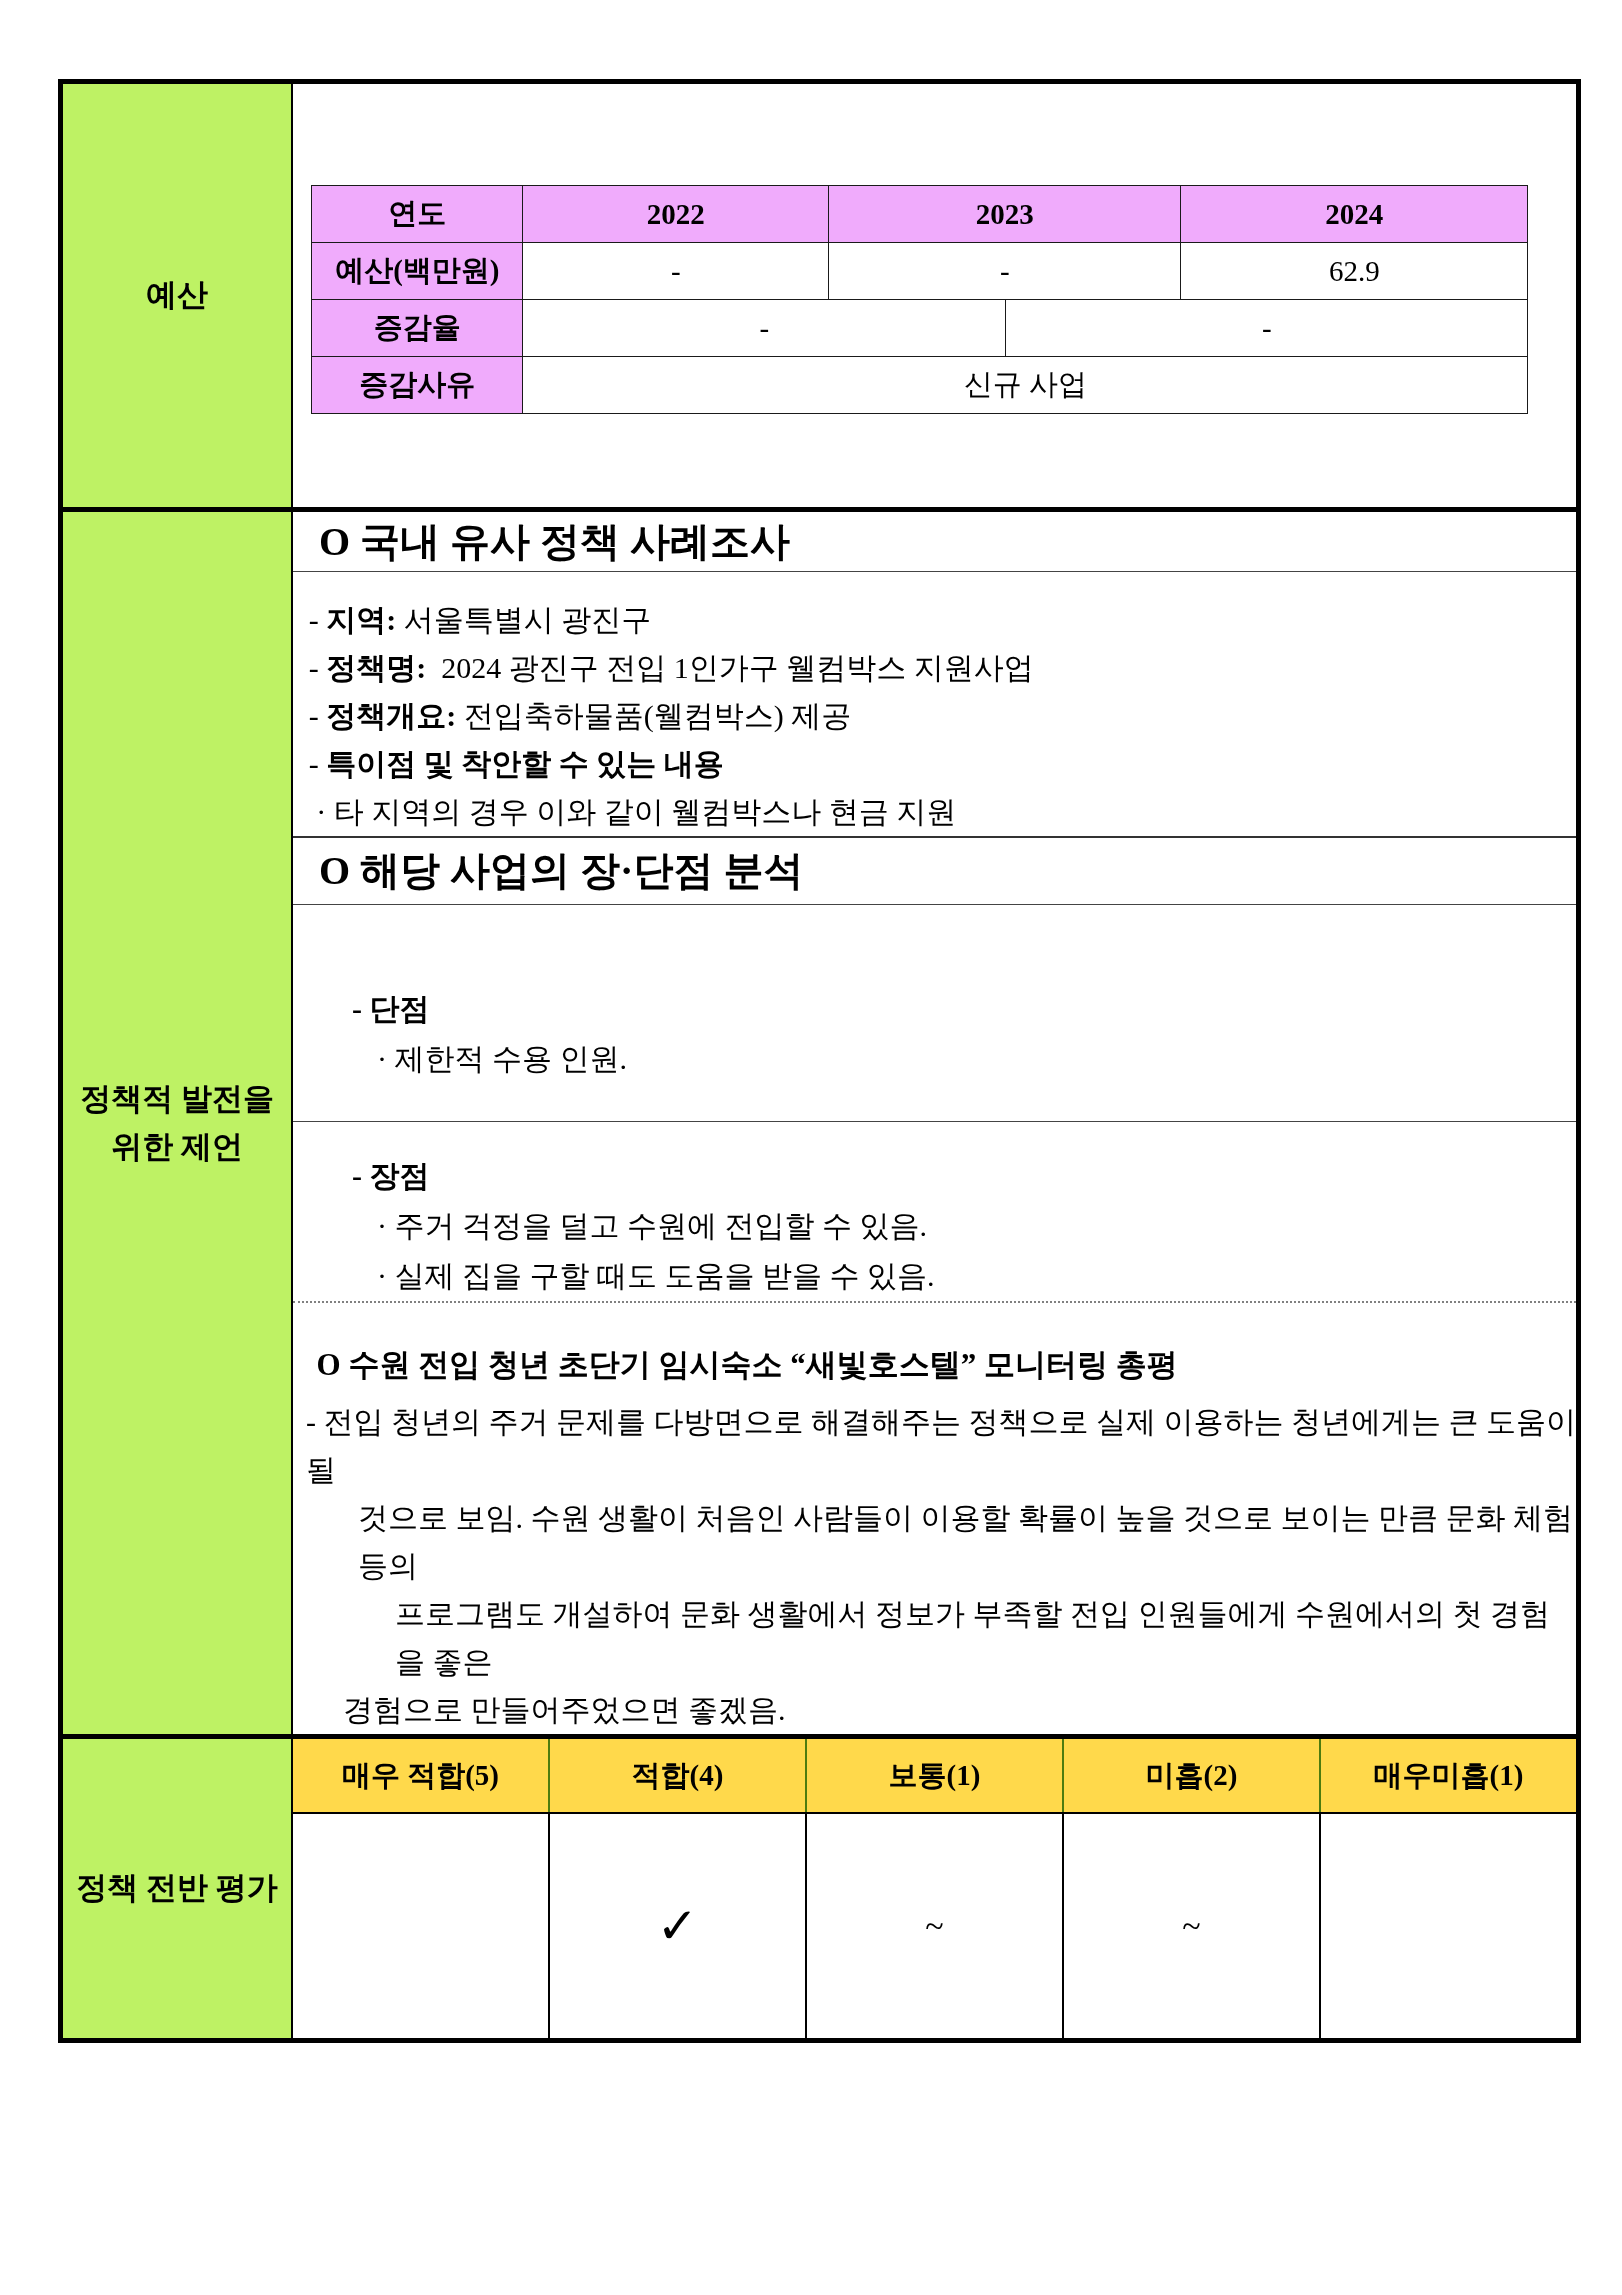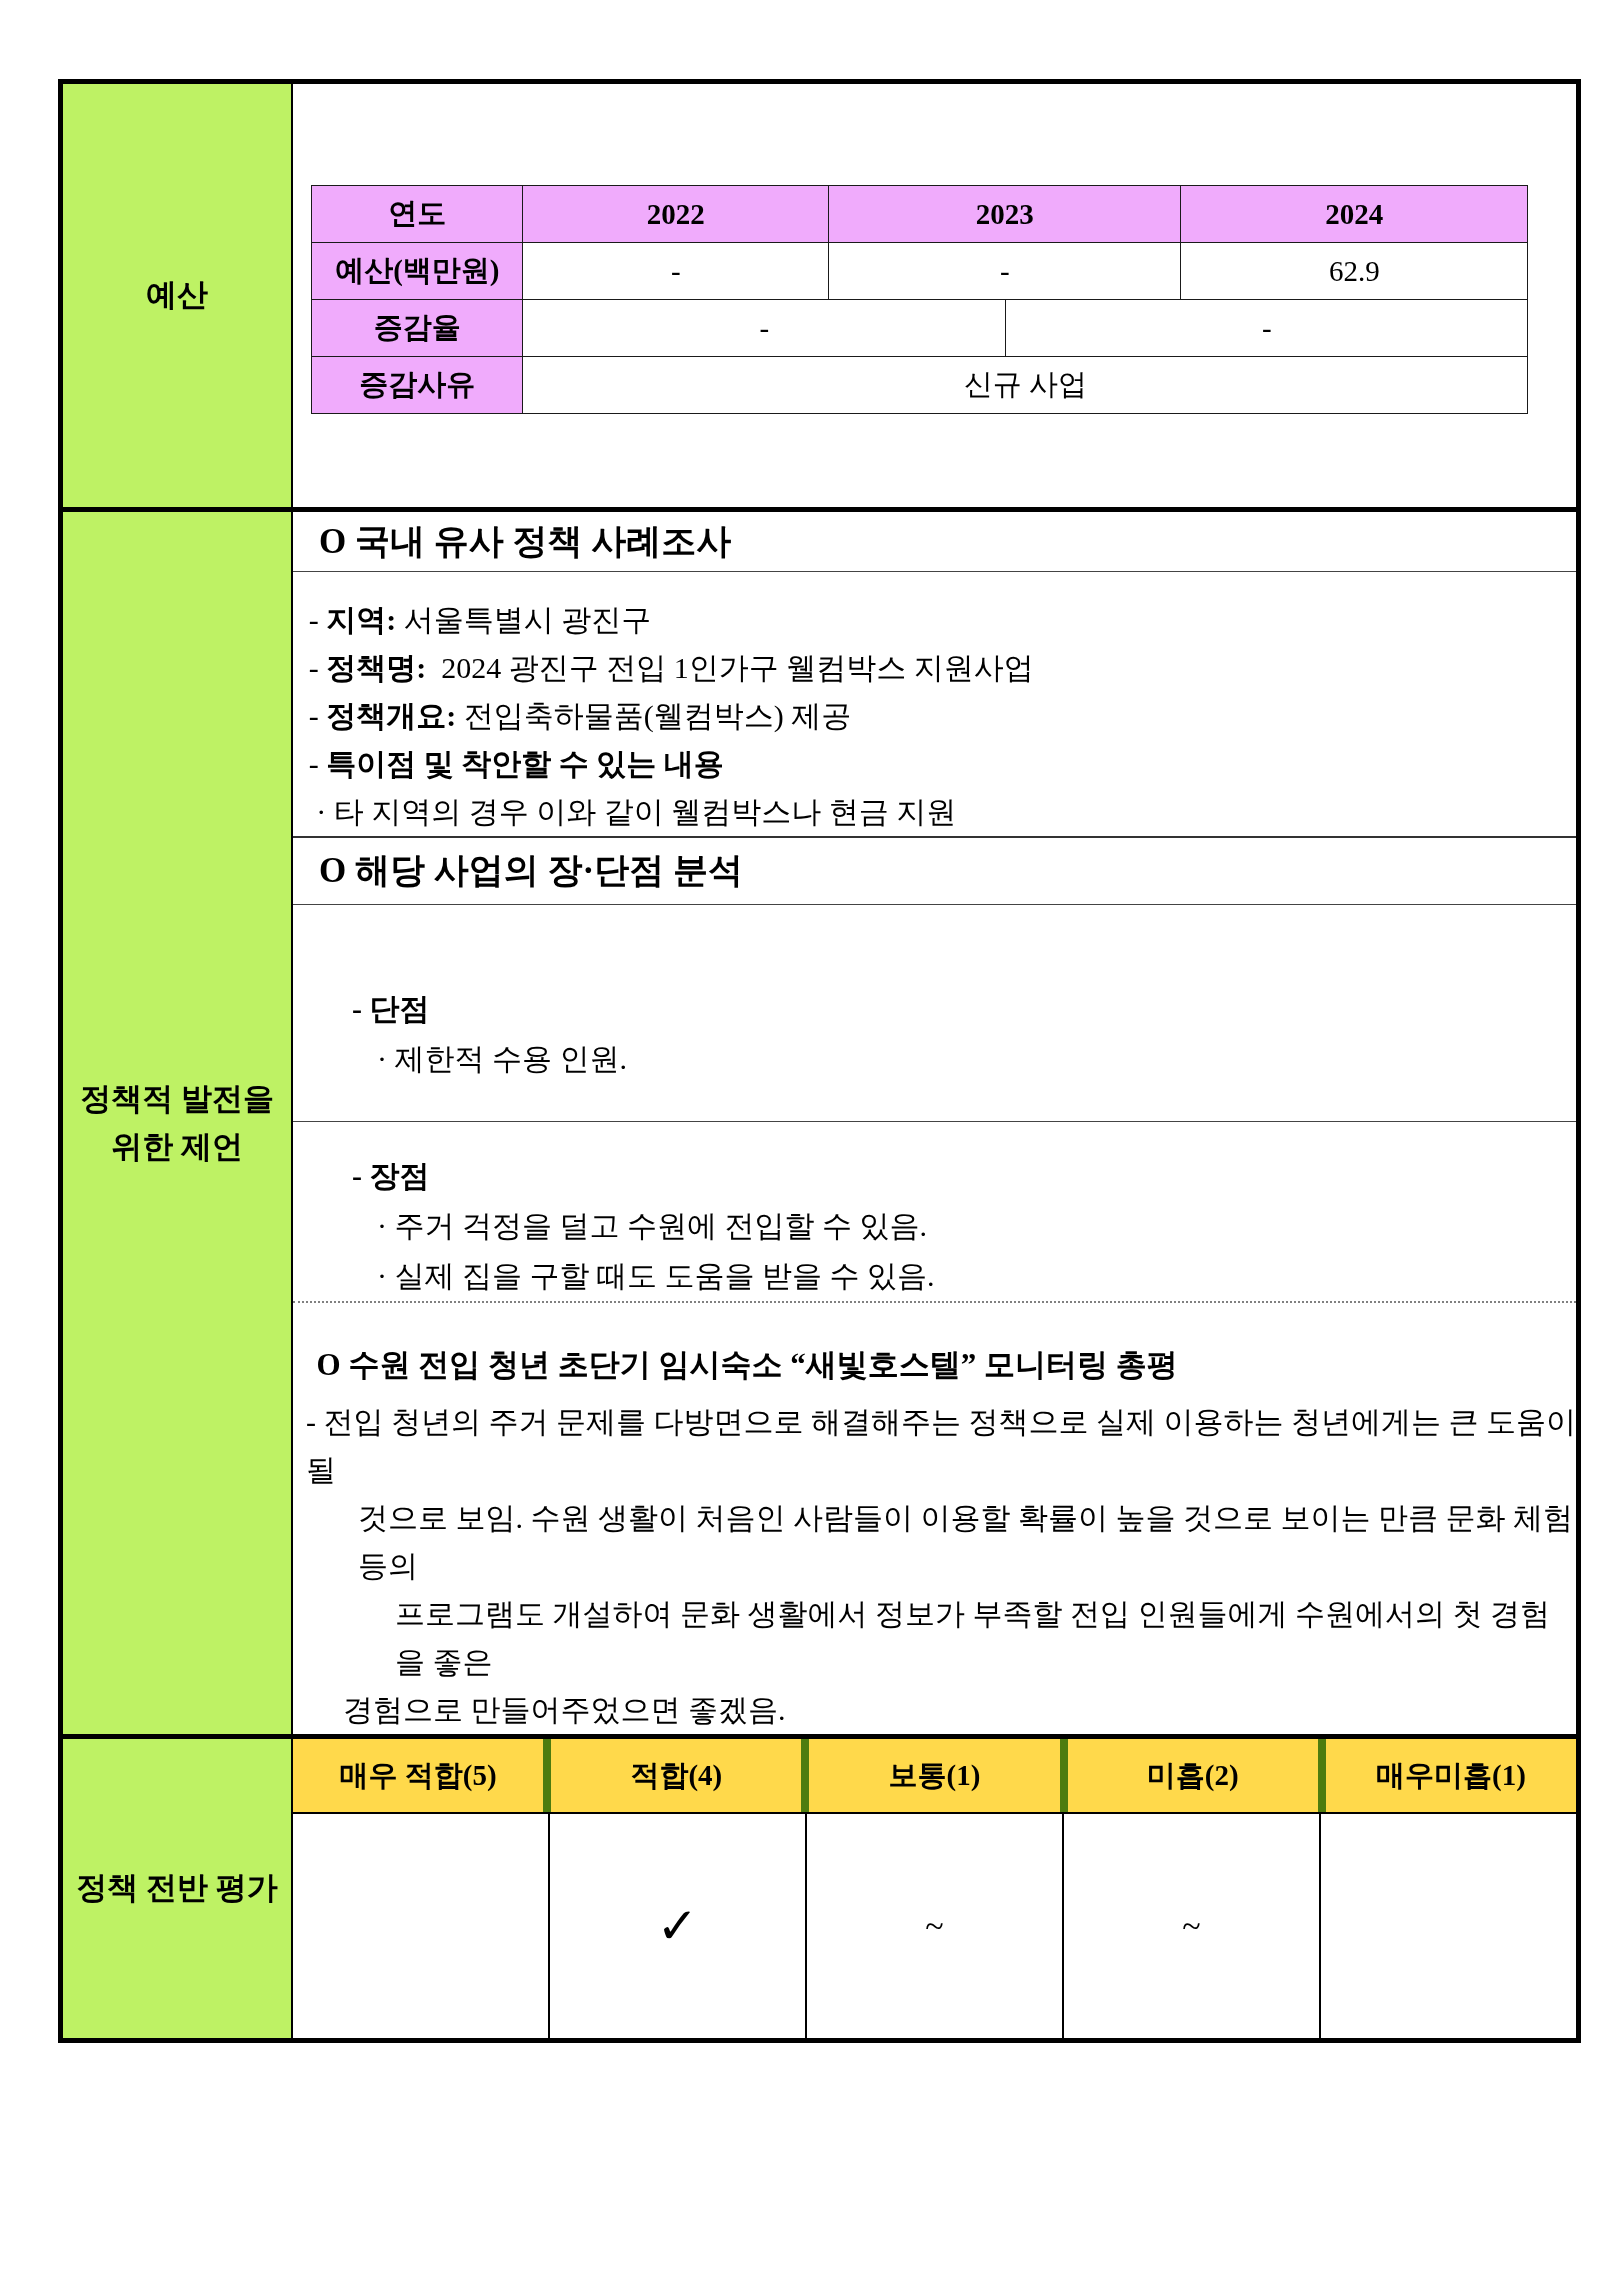--- a/index.html
+++ b/index.html
@@ -33,21 +33,21 @@
     text-align:center;vertical-align:middle;padding:0;
   }
   td.green{background:#f0abfc;font-weight:bold;}
 
   
   .s2{height:1227px;}
   .s2-content{display:flex;flex-direction:column;}
   .blk{box-sizing:border-box;font-size:30px;}
   .blk-hdr{
     display:flex;align-items:center;padding-left:26px;
-    font-weight:bold;font-size:35px;
+    font-weight:bold;font-size:40px;
   }
   .blkA{height:78px;border-bottom:1.3px solid #444;}
   .blkB{height:291px;border-bottom:2px solid #333;padding:23.6px 0 0 15.7px;}
   .blkB .line{line-height:48px;white-space:pre-wrap;}
   .blkB .lbl{font-weight:bold;}
   .blkC{height:86px;border-bottom:1.3px solid #444;}
   .blkD{height:193px;border-bottom:2px dotted #808080;padding-top:29px;}
   .blkE{height:258px;border-bottom:1.3px solid #444;padding-top:79px;}
   .sub-label{font-weight:bold;margin-left:59px;line-height:50px;}
   .bullet{margin-left:84px;line-height:50px;}
@@ -57,21 +57,21 @@
   .m-line:nth-of-type(2){margin-left:13px;}
   .m-line:nth-of-type(3){margin-left:65px;}
   .m-line:nth-of-type(4){margin-left:102px;}
   .m-line:nth-of-type(5){margin-left:50px;}
 
   
   .s3{height:299px;}
   .s3-content{display:flex;flex-direction:column;}
   .scale-row{height:73px;display:flex;border-bottom:2px solid #000;}
   .scale-cell{
-    flex:1;box-sizing:border-box;border-right:8px solid #4d7c0f;background:#FFD94B;
+    flex:1;box-sizing:border-box;border-right:2px solid #4d7c0f;background:#FFD94B;
     display:flex;align-items:center;justify-content:center;
     font-weight:bold;font-size:29px;
   }
   .scale-cell:last-child,.mark-cell:last-child{border-right:none;}
   .marks-row{flex:1;display:flex;}
   .mark-cell{
     flex:1;box-sizing:border-box;border-right:2px solid #000;background:#fff;
     display:flex;align-items:center;justify-content:center;font-size:34px;
   }
   .mark-cell:nth-child(2){font-size:50px;}

